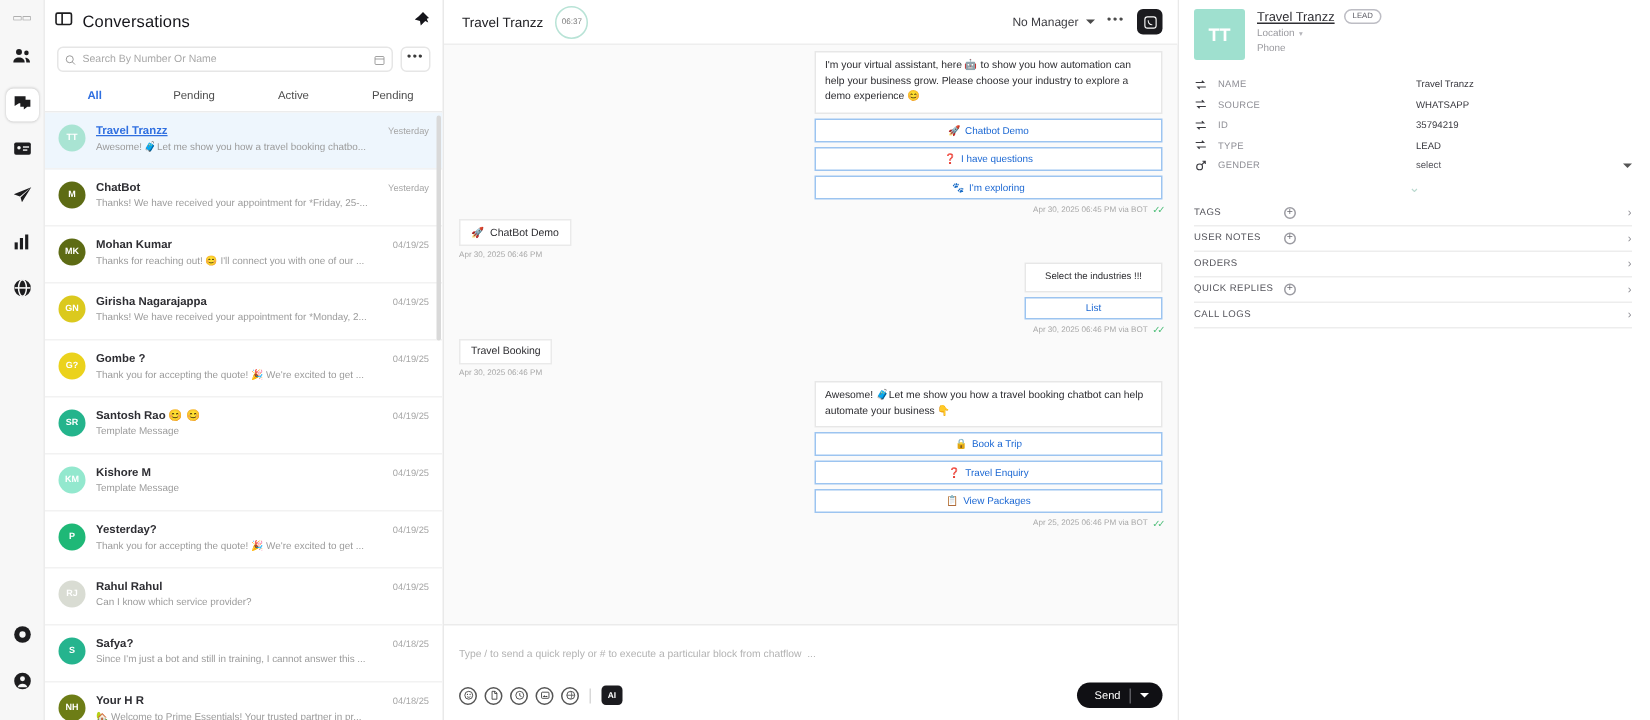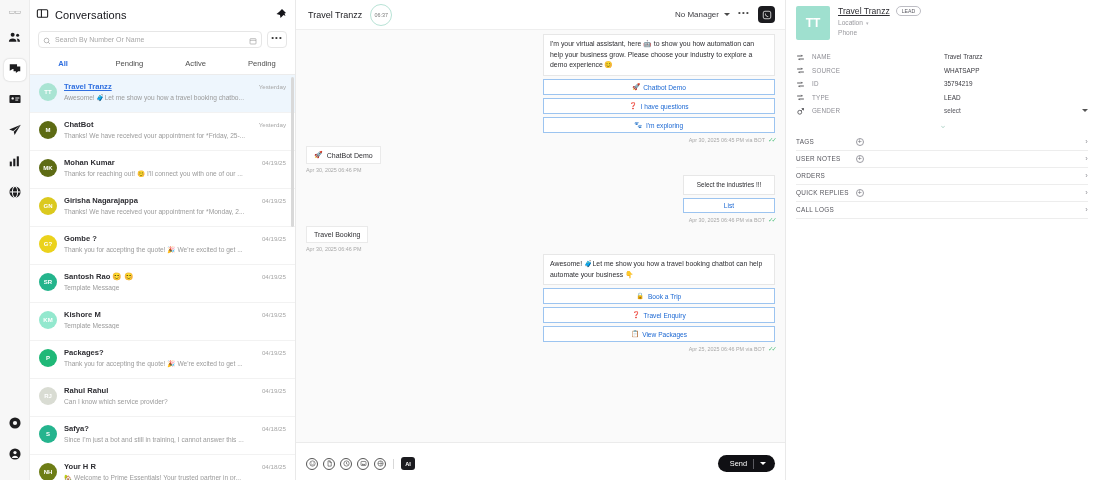--- a/index.html
+++ b/index.html
@@ -454,21 +454,21 @@
                 <span class="convname">Kishore M</span>
                 <span class="convtime">04/19/25</span>
               </div>
               <div class="convprev">Template Message</div>
             </div>
           </div>
           <div class="convitem">
             <div class="av" style="background:#1fb877">P</div>
             <div class="convbody">
               <div class="convtop">
-                <span class="convname">Packages?</span>
+                <span class="convname">Yesterday?</span>
                 <span class="convtime">04/19/25</span>
               </div>
               <div class="convprev">Thank you for accepting the quote! 🎉 We're excited to get ...</div>
             </div>
           </div>
           <div class="convitem">
             <div class="av" style="background:#d9dcd3">RJ</div>
             <div class="convbody">
               <div class="convtop">
                 <span class="convname">Rahul Rahul</span>
@@ -591,20 +591,21 @@
               <div class="ts right">
                 <span>Apr 25, 2025 06:46 PM via BOT</span>
                 <span class="ticks">✓✓</span>
               </div>
             </div>
           </div>
         </div>
     </div>
 
     <div class="composer">
+      <input class="composer-input" placeholder="Type / to send a quick reply or # to execute a particular block from chatflow  ..." style="">
       <div class="composer-bottom">
         <div class="cico-btn">
           <svg viewBox="0 0 24 24">
               <circle cx="12" cy="12" r="9" fill="none" stroke="#3a3a3a" stroke-width="2"></circle>
               <circle cx="9" cy="10" r="1.3"></circle>
               <circle cx="15" cy="10" r="1.3"></circle>
               <path d="M8 14.5c1.2 1.6 2.4 2.2 4 2.2s2.8-.6 4-2.2" fill="none" stroke="#3a3a3a" stroke-width="1.8"></path>
             </svg>
         </div>
         <div class="cico-btn">

